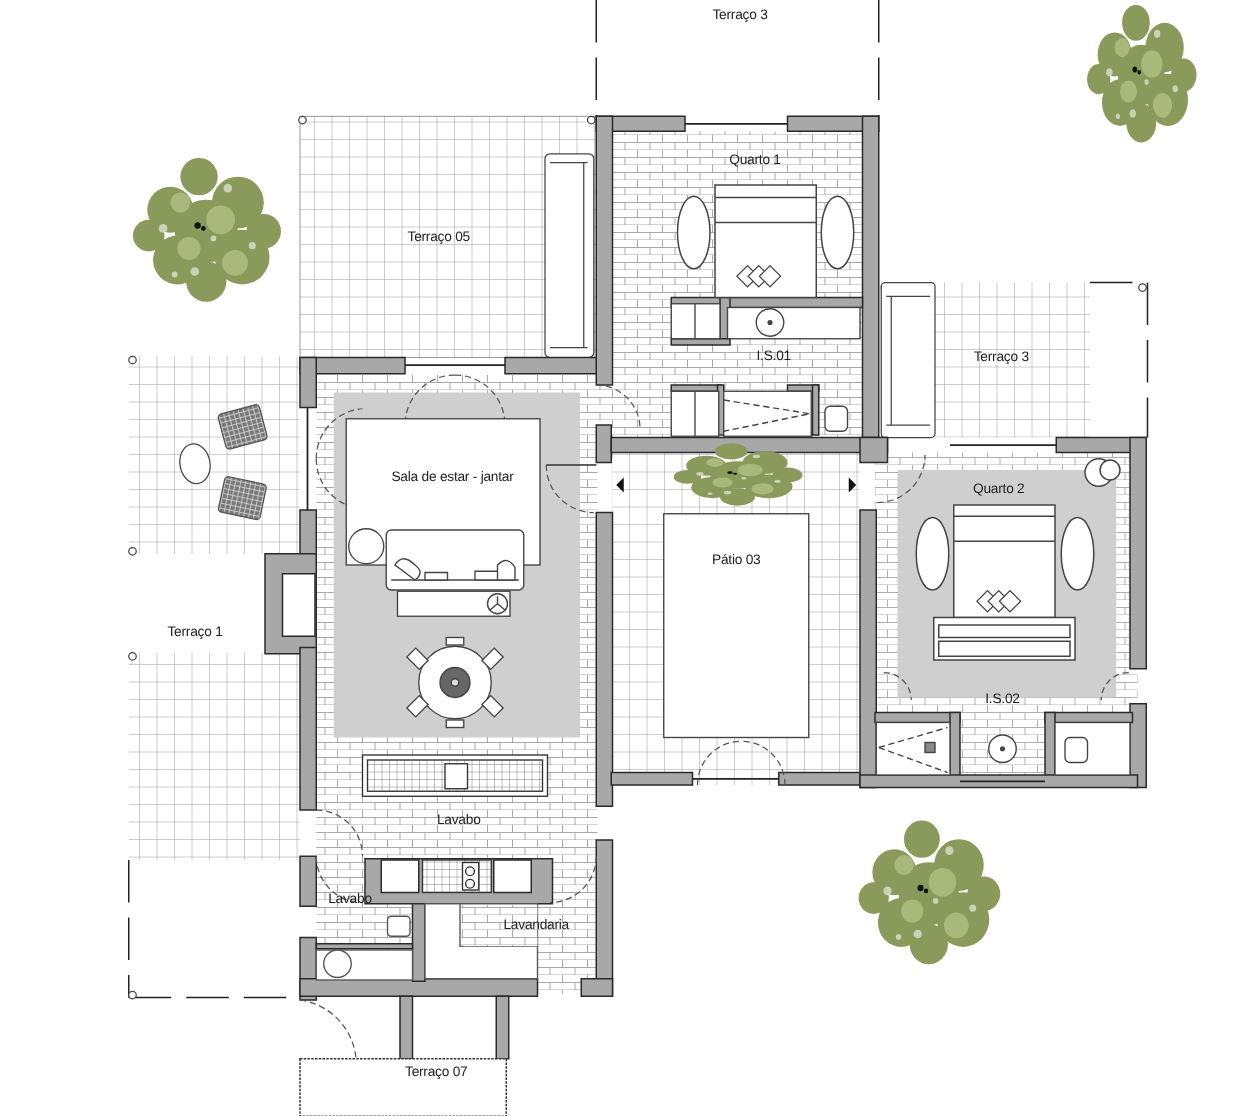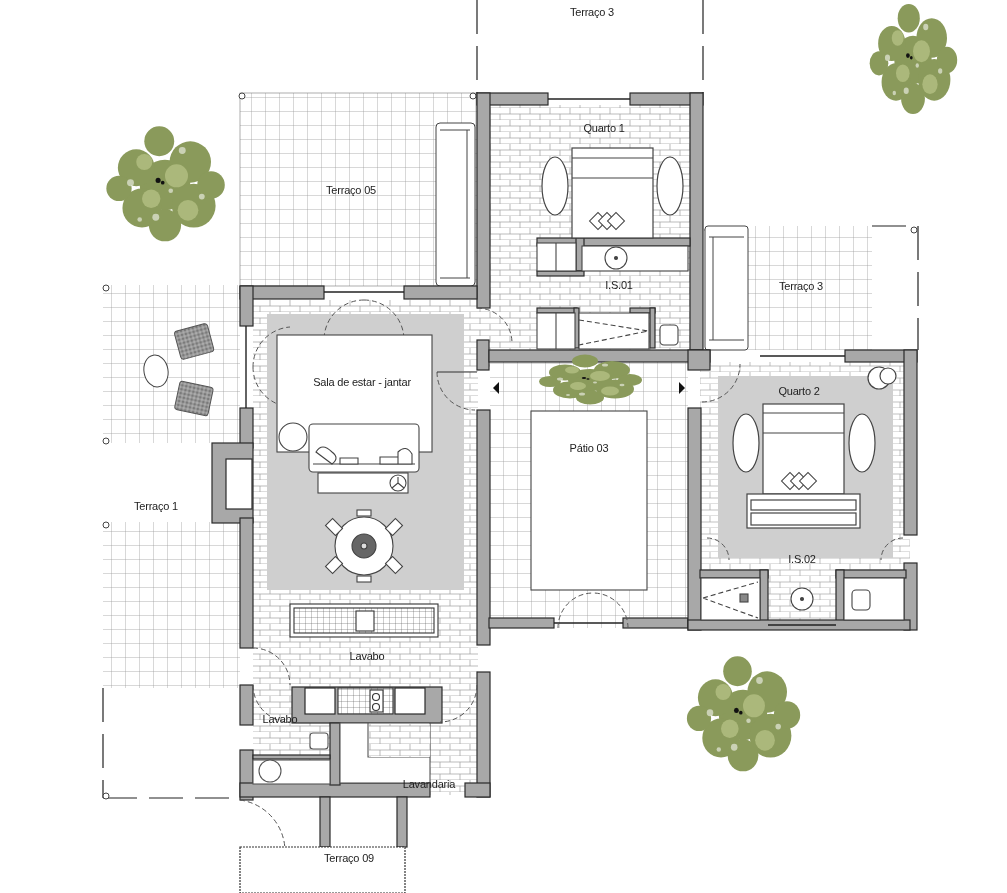--- a/index.html
+++ b/index.html
@@ -338,14 +338,14 @@
 <div class="lbl" style="left:604px;top:128px">Quarto 1</div>
 <div class="lbl" style="left:619px;top:285px">I.S.01</div>
 <div class="lbl" style="left:801px;top:286px">Terraço 3</div>
 <div class="lbl" style="left:362px;top:382px">Sala de estar - jantar</div>
 <div class="lbl" style="left:589px;top:448px">Pátio 03</div>
 <div class="lbl" style="left:799px;top:391px">Quarto 2</div>
 <div class="lbl" style="left:802px;top:559px">I.S.02</div>
 <div class="lbl" style="left:156px;top:506px">Terraço 1</div>
 <div class="lbl" style="left:367px;top:656px">Lavabo</div>
 <div class="lbl" style="left:280px;top:719px">Lavabo</div>
-<div class="lbl" style="left:429px;top:784px">Lavandaria</div>
-<div class="lbl" style="left:349px;top:858px">Terraço 09</div>
+<div class="lbl" style="left:429px;top:740px">Lavandaria</div>
+<div class="lbl" style="left:349px;top:858px">Terraço 07</div>
 
 </body></html>

